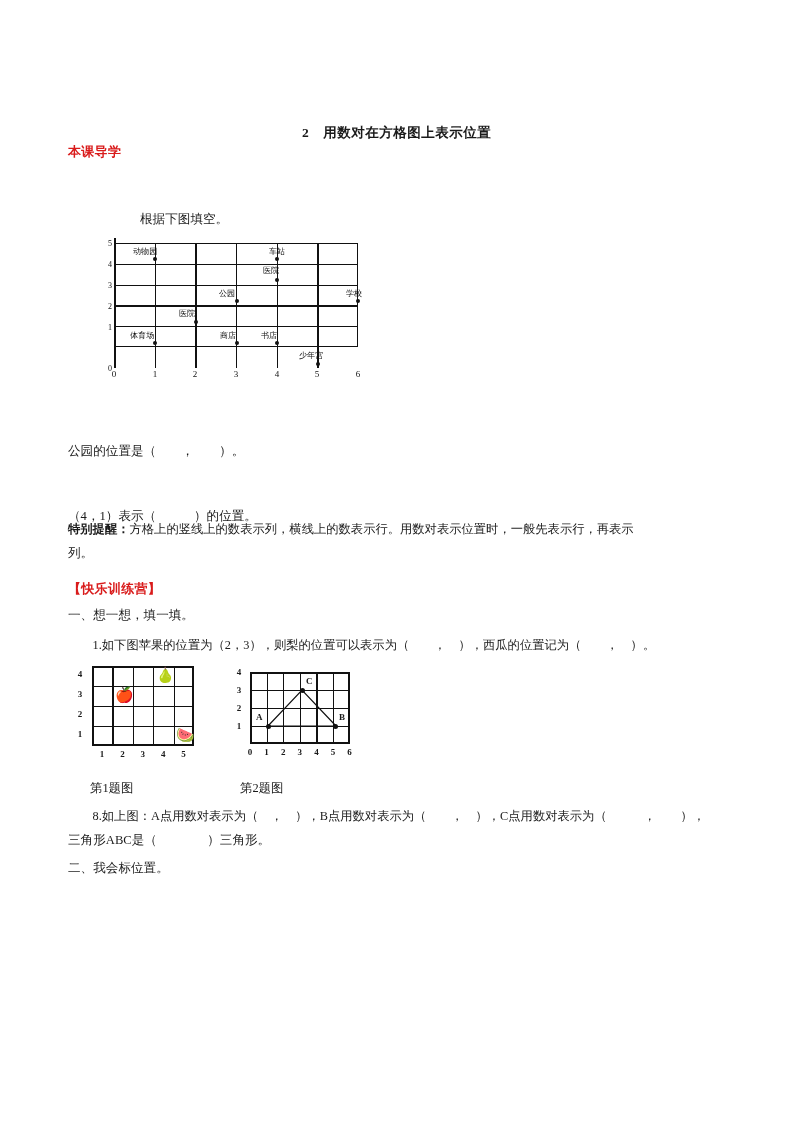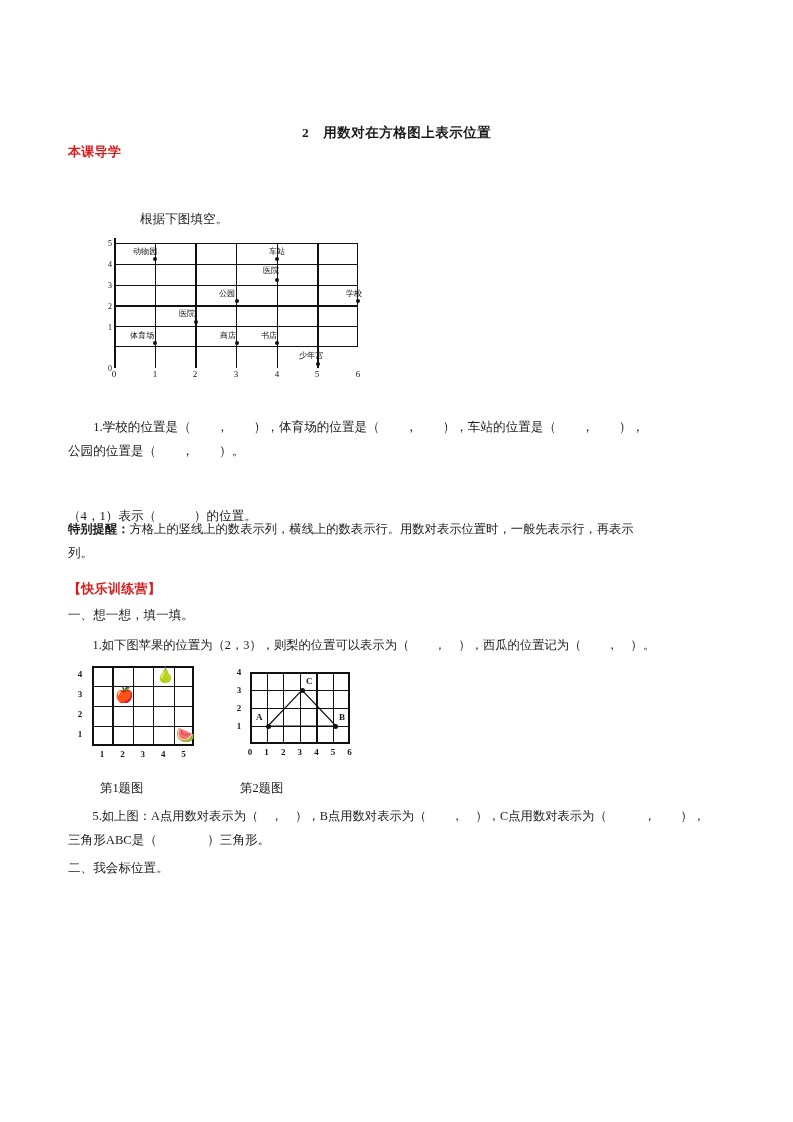--- a/index.html
+++ b/index.html
@@ -238,21 +238,20 @@
     <div class="pt" style="left:139px; top:103px;"></div>
     <div class="plabel" style="left:124px; top:92px;">商店</div>
 
     <div class="pt" style="left:179px; top:103px;"></div>
     <div class="plabel" style="left:165px; top:92px;">书店</div>
 
     <div class="pt" style="left:220px; top:124px;"></div>
     <div class="plabel" style="left:203px; top:112px;">少年宫</div>
   </div>
 
-  <div class="para" style="top:419px;">　　1.学校的位置是（　　，　　），体育场的位置是（　　，　　），车站的位置是（　　，　　），</div>
   <div class="para" style="top:443px;">公园的位置是（　　，　　）。</div>
   <div class="para" style="top:494px;margin-top:14px;">（4，1）表示（　　　）的位置。</div>
 
   <div class="para" style="top:521px; font-size:12.3px;"><b>特别提醒：</b><span>方格上的竖线上的数表示列，横线上的数表示行。用数对表示位置时，一般先表示行，再表示</span></div>
   <div class="para" style="top:545px;">列。</div>
 
   <div class="section-red" id="s-kuaile">【快乐训练营】</div>
 
   <div class="para" style="top:607px;">一、想一想，填一填。</div>
   <div class="para" style="top:637px; font-size:12.3px;">　　1.如下图苹果的位置为（2，3），则梨的位置可以表示为（　　，　），西瓜的位置记为（　　，　）。</div>
@@ -314,20 +313,20 @@
 
     <div class="pt" style="left:43.5px; top:59.5px;"></div>
     <div class="pt" style="left:111px; top:59.5px;"></div>
     <div class="pt" style="left:77.5px; top:23.5px;"></div>
 
     <div class="vlabel" style="left:34px; top:48px;">A</div>
     <div class="vlabel" style="left:117px; top:48px;">B</div>
     <div class="vlabel" style="left:84px; top:12px;">C</div>
   </div>
 
-  <div class="caption" style="left:100px; top:780px;">第1题图</div>
+  <div class="caption" style="left:90px; top:780px;">第1题图</div>
   <div class="caption" style="left:240px; top:780px;">第2题图</div>
 
-  <div class="para" style="top:808px; font-size:12.3px;">　　5.如上图：A点用数对表示为（　，　），B点用数对表示为（　　，　），C点用数对表示为（　　　，　　），</div>
+  <div class="para" style="top:808px; font-size:12.3px;">　　8.如上图：A点用数对表示为（　，　），B点用数对表示为（　　，　），C点用数对表示为（　　　，　　），</div>
   <div class="para" style="top:832px;">三角形ABC是（　　　　）三角形。</div>
   <div class="para" style="top:860px;">二、我会标位置。</div>
 
 </div>
 
 </body></html>

